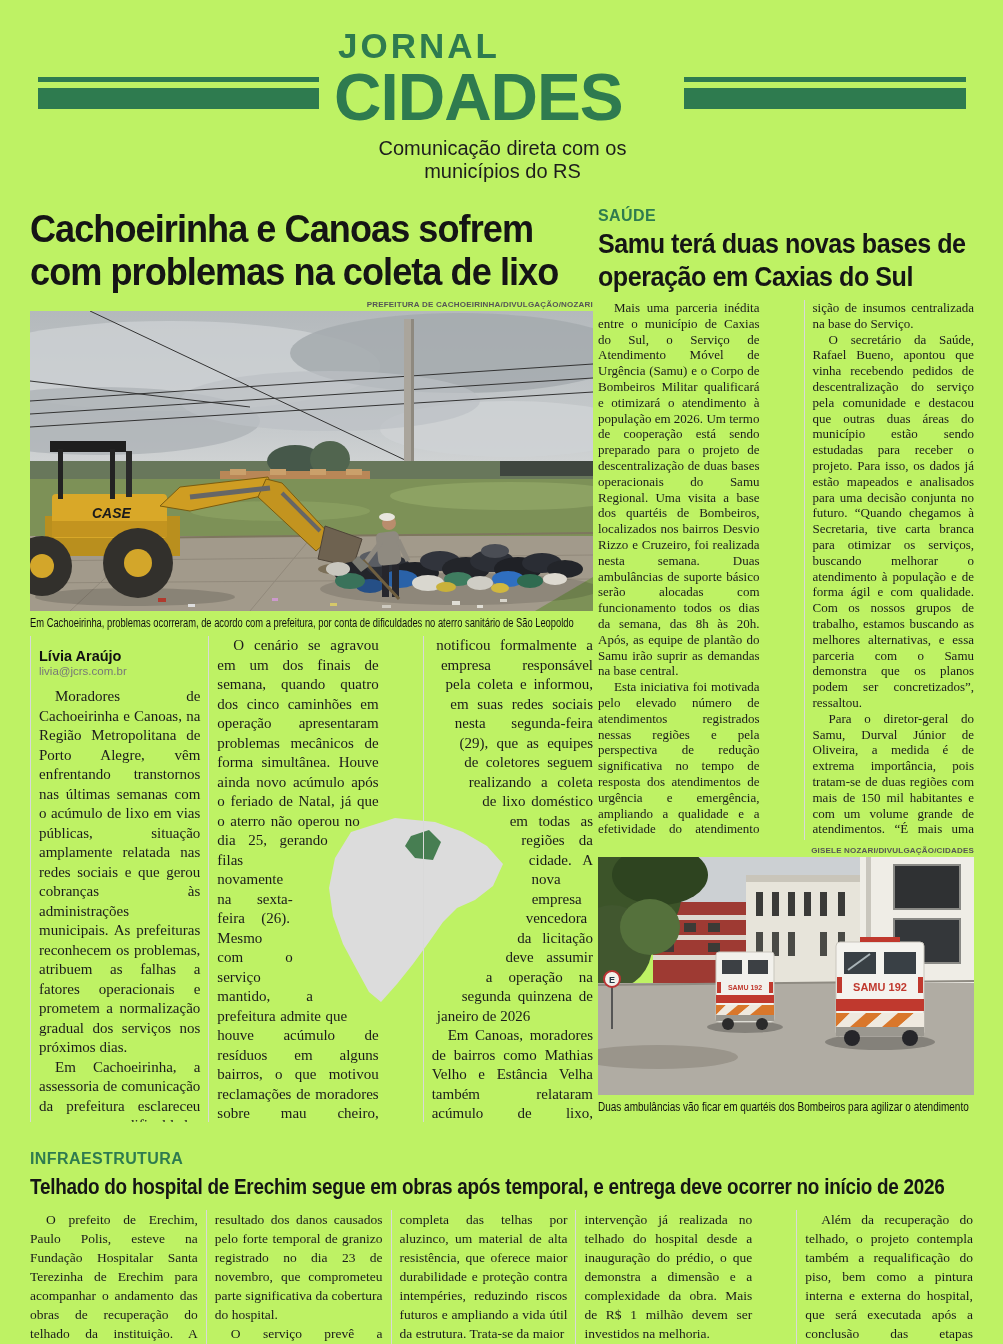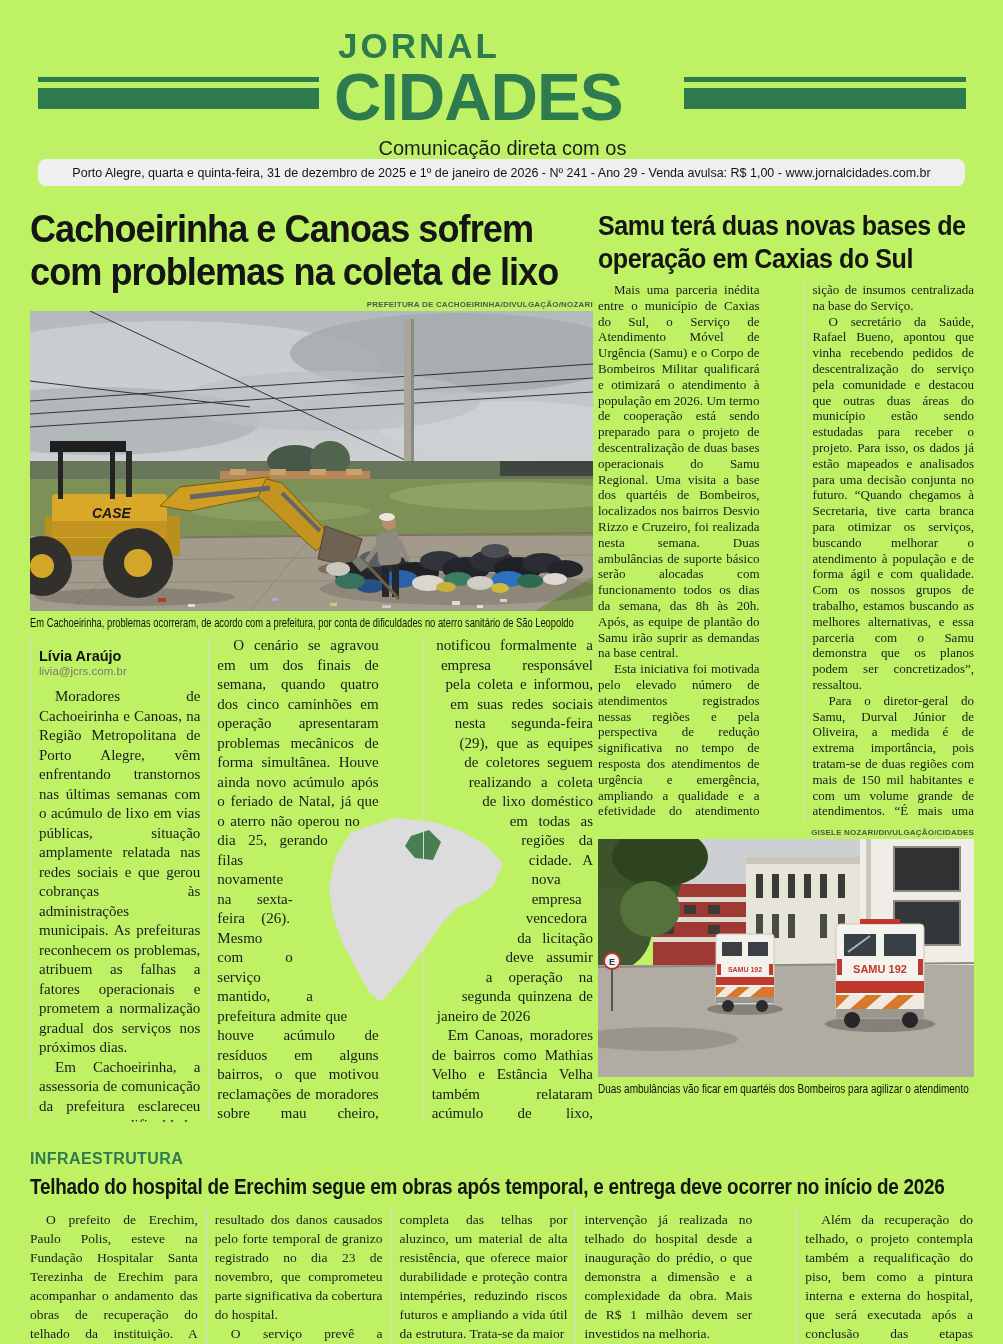--- a/index.html
+++ b/index.html
@@ -77,23 +77,20 @@
     <div class="bar-thin"></div>
     <div class="bar-thick"></div>
   </div>
   <div class="barR">
     <div class="bar-thin"></div>
     <div class="bar-thick"></div>
   </div>
   <div class="logoTop">JORNAL</div>
   <div class="logoMain">CIDADES</div>
   <div class="tagline">Comunicação direta com os municípios do RS</div>
-  <div class="datebar">
-    <span>Porto Alegre, quarta e quinta-feira, 31 de dezembro de 2025 e 1º de janeiro de 2026 - Nº 241 - Ano 29 - Venda avulsa: R$ 1,00 - www.jornalcidades.com.br</span>
-  </div>
 
   <section id="servicos">
     <h1 class="h1">Cachoeirinha e Canoas sofrem com problemas na coleta de lixo</h1>
     <div class="credit">PREFEITURA DE CACHOEIRINHA/DIVULGAÇÃO/NOZARI</div>
 
     <svg class="photoFrame" width="563" height="300" viewBox="0 0 563 300">
       <defs>
         <linearGradient id="sky1" x1="0" y1="0" x2="0" y2="1">
           <stop offset="0" stop-color="#b4b9bc"></stop>
             <stop offset=".7" stop-color="#c7cbcd"></stop>
@@ -239,20 +236,21 @@
         </div>
       <div class="col">
         <div class="wrapL"></div>
       <p class="para">notificou formalmente a empresa responsável pela coleta e informou, em suas redes sociais nesta segunda-feira (29), que as equipes de coletores seguem realizando a coleta de lixo doméstico em todas as regiões da cidade. A nova empresa vencedora da licitação deve assumir a operação na segunda quinzena de janeiro de 2026</p>
           <p class="para ind">Em Canoas, moradores de bairros como Mathias Velho e Estância Velha também relataram acúmulo de lixo, especialmente em dias de calor intenso, com críticas à falta de informações oficiais e à demora na coleta. Em nota, a assessoria de imprensa do município informou que está sendo realizado um mutirão de recolhimento para regularizar a situação. A prefeitura ainda não detalhou prazos, mas afirmou que as equipes estão mobilizadas para reduzir os impactos e normalizar o serviço.</p>
         </div>
     </div>
   </section>
 
   <section id="saude">
+    <div class="kicker">SAÚDE</div>
     <h2 class="h2">Samu terá duas novas bases de operação em Caxias do Sul</h2>
 
     <div id="saudeCols" class="cols serifS">
       <div class="col">
           <p class="para ind">Mais uma parceria inédita entre o município de Caxias do Sul, o Serviço de Atendimento Móvel de Urgência (Samu) e o Corpo de Bombeiros Militar qualificará e otimizará o atendimento à população em 2026. Um termo de cooperação está sendo preparado para o projeto de descentralização de duas bases operacionais do Samu Regional. Uma visita a base dos quartéis de Bombeiros, localizados nos bairros Desvio Rizzo e Cruzeiro, foi realizada nesta semana. Duas ambulâncias de suporte básico serão alocadas com funcionamento todos os dias da semana, das 8h às 20h. Após, as equipe de plantão do Samu irão suprir as demandas na base central.</p>
           <p class="para ind">Esta iniciativa foi motivada pelo elevado número de atendimentos registrados nessas regiões e pela perspectiva de redução significativa no tempo de resposta dos atendimentos de urgência e emergência, ampliando a qualidade e a efetividade do atendimento prestado à população. O início do convênio deverá ser confirmado nos próximos dias. As bases serão estruturadas para atender adequadamente as equipes de urgência e emergência, mantendo a rotina de repo-</p>
         </div>
       <div class="col">
           <p class="para">sição de insumos centralizada na base do Serviço.</p>
           <p class="para ind">O secretário da Saúde, Rafael Bueno, apontou que vinha recebendo pedidos de descentralização do serviço pela comunidade e destacou que outras duas áreas do município estão sendo estudadas para receber o projeto. Para isso, os dados já estão mapeados e analisados para uma decisão conjunta no futuro. “Quando chegamos à Secretaria, tive carta branca para otimizar os serviços, buscando melhorar o atendimento à população e de forma ágil e com qualidade. Com os nossos grupos de trabalho, estamos buscando as melhores alternativas, e essa parceria com o Samu demonstra que os planos podem ser concretizados”, ressaltou.</p>

